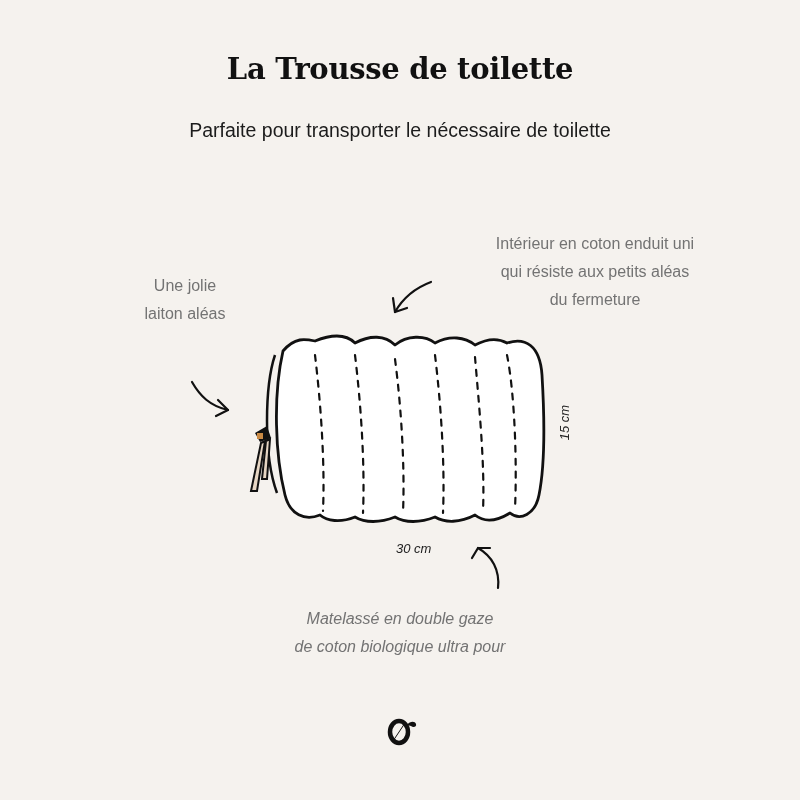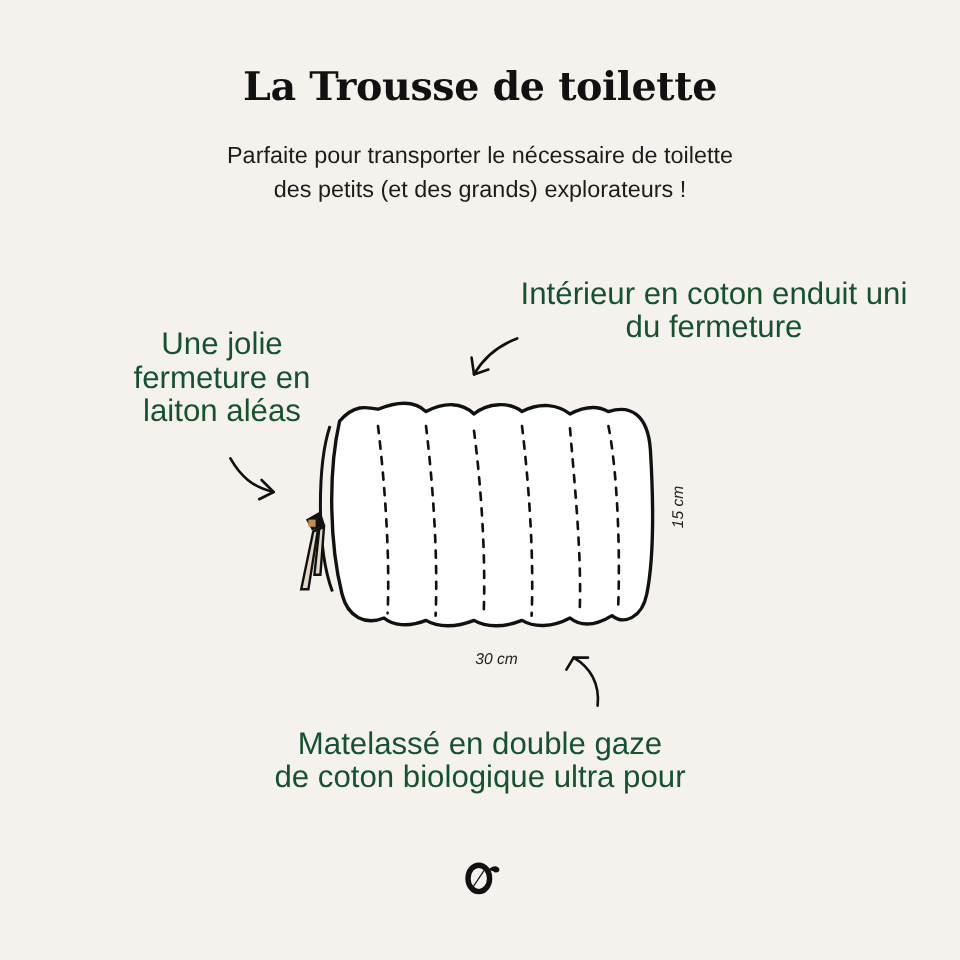--- a/index.html
+++ b/index.html
@@ -6,70 +6,69 @@
   body {
     width: 800px; height: 800px; overflow: hidden;
     background: #f5f2ee; position: relative;
     font-family: "Liberation Sans", "DejaVu Sans", sans-serif;
     color: #161616;
   }
   .title {
     position: absolute; left: 0; top: 52px; width: 800px;
     text-align: center;
     font-family: "DejaVu Serif", "Liberation Serif", serif;
-    font-weight: bold; font-size: 33px; letter-spacing: -0.3px;
+    font-weight: bold; font-size: 29px; letter-spacing: -0.3px;
     color: #111;
   }
   .subtitle {
     position: absolute; left: 0; top: 116px; width: 800px;
     text-align: center; font-size: 19.5px; line-height: 28px;
     color: #1c1c1c;
   }
   .subtitle div { white-space: nowrap; }
   .note {
     position: absolute; text-align: center;
-    font-size: 26px; line-height: 28px; color: #14532d;
+    font-size: 16px; line-height: 28px; color: #737373;
     white-space: nowrap;
   }
   .note-interior { left: 420px; top: 230px; width: 350px; }
   .note-zip { left: 110px; top: 272px; width: 150px; }
-  .note-quilt { left: 200px; top: 605px; width: 400px; }
+  .note-quilt { left: 200px; top: 605px; width: 400px; font-style: italic; }
   .dim {
     position: absolute; font-style: italic; font-size: 13px; color: #222;
     white-space: nowrap;
   }
   .dim-width { left: 396px; top: 541px; }
   .dim-height { left: 547px; top: 415px; transform: rotate(-90deg); transform-origin: center; }
   svg.abs { position: absolute; overflow: visible; }
   .logo {
     position: absolute; left: 385px; top: 717px; width: 36px; height: 30px;
   }
 </style>
 </head>
 <body>
 
 <div class="title">La Trousse de toilette</div>
 
 <div class="subtitle">
   <div>Parfaite pour transporter le nécessaire de toilette</div>
-  <div>des petits (et des grands) explorateurs !</div>
 </div>
 
 <div class="note note-interior">
   <div>Intérieur en coton enduit uni</div>
+  <div>qui résiste aux petits aléas</div>
   <div>du fermeture</div>
 </div>
 <svg class="abs" style="left:385px;top:278px;" width="50" height="40" viewBox="0 0 50 40">
   <path d="M46 4 C 30 10, 18 20, 10 34" fill="none" stroke="#111" stroke-width="2.2" stroke-linecap="round"></path>
   <path d="M8 20 L10 34 L22 30" fill="none" stroke="#111" stroke-width="2.2" stroke-linecap="round" stroke-linejoin="round"></path>
 </svg>
 
 <div class="note note-zip">
   <div>Une jolie</div>
-  <div>fermeture en</div>
   <div>laiton aléas</div>
 </div>
 <svg class="abs" style="left:188px;top:378px;" width="45" height="40" viewBox="0 0 45 40">
   <path d="M4 4 C 12 18, 22 28, 40 32" fill="none" stroke="#111" stroke-width="2.2" stroke-linecap="round"></path>
   <path d="M30 22 L40 32 L28 38" fill="none" stroke="#111" stroke-width="2.2" stroke-linecap="round" stroke-linejoin="round"></path>
 </svg>
 
 <svg class="abs" style="left:235px;top:325px;" width="320" height="210" viewBox="0 0 320 210">
 
   <path d="M40 30 C 30 60, 28 130, 42 168" fill="none" stroke="#111" stroke-width="2.5"></path>

